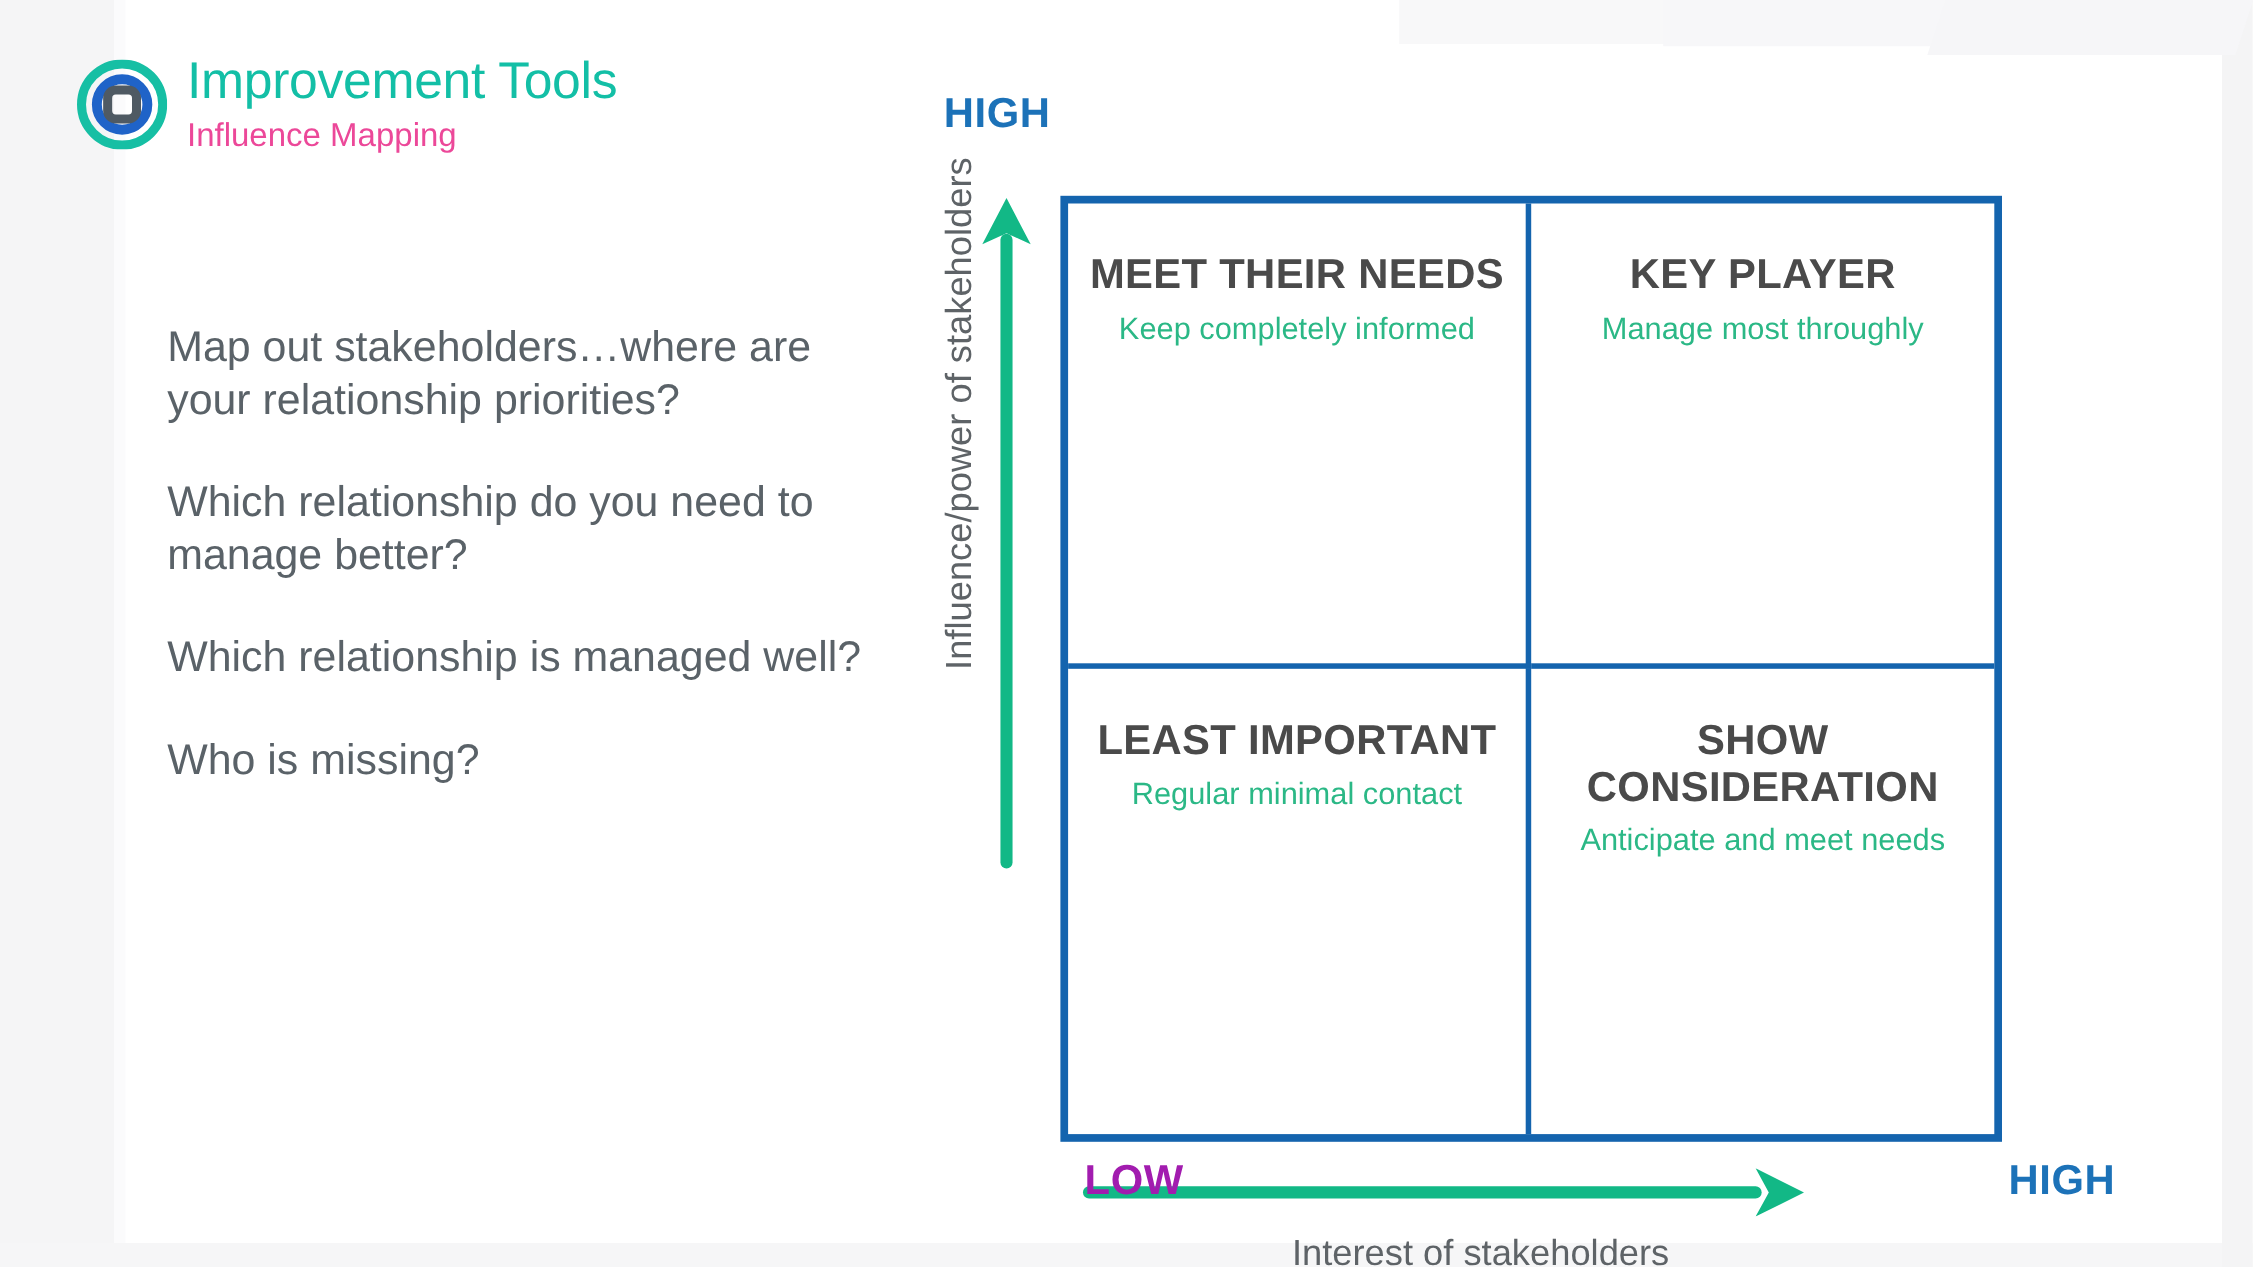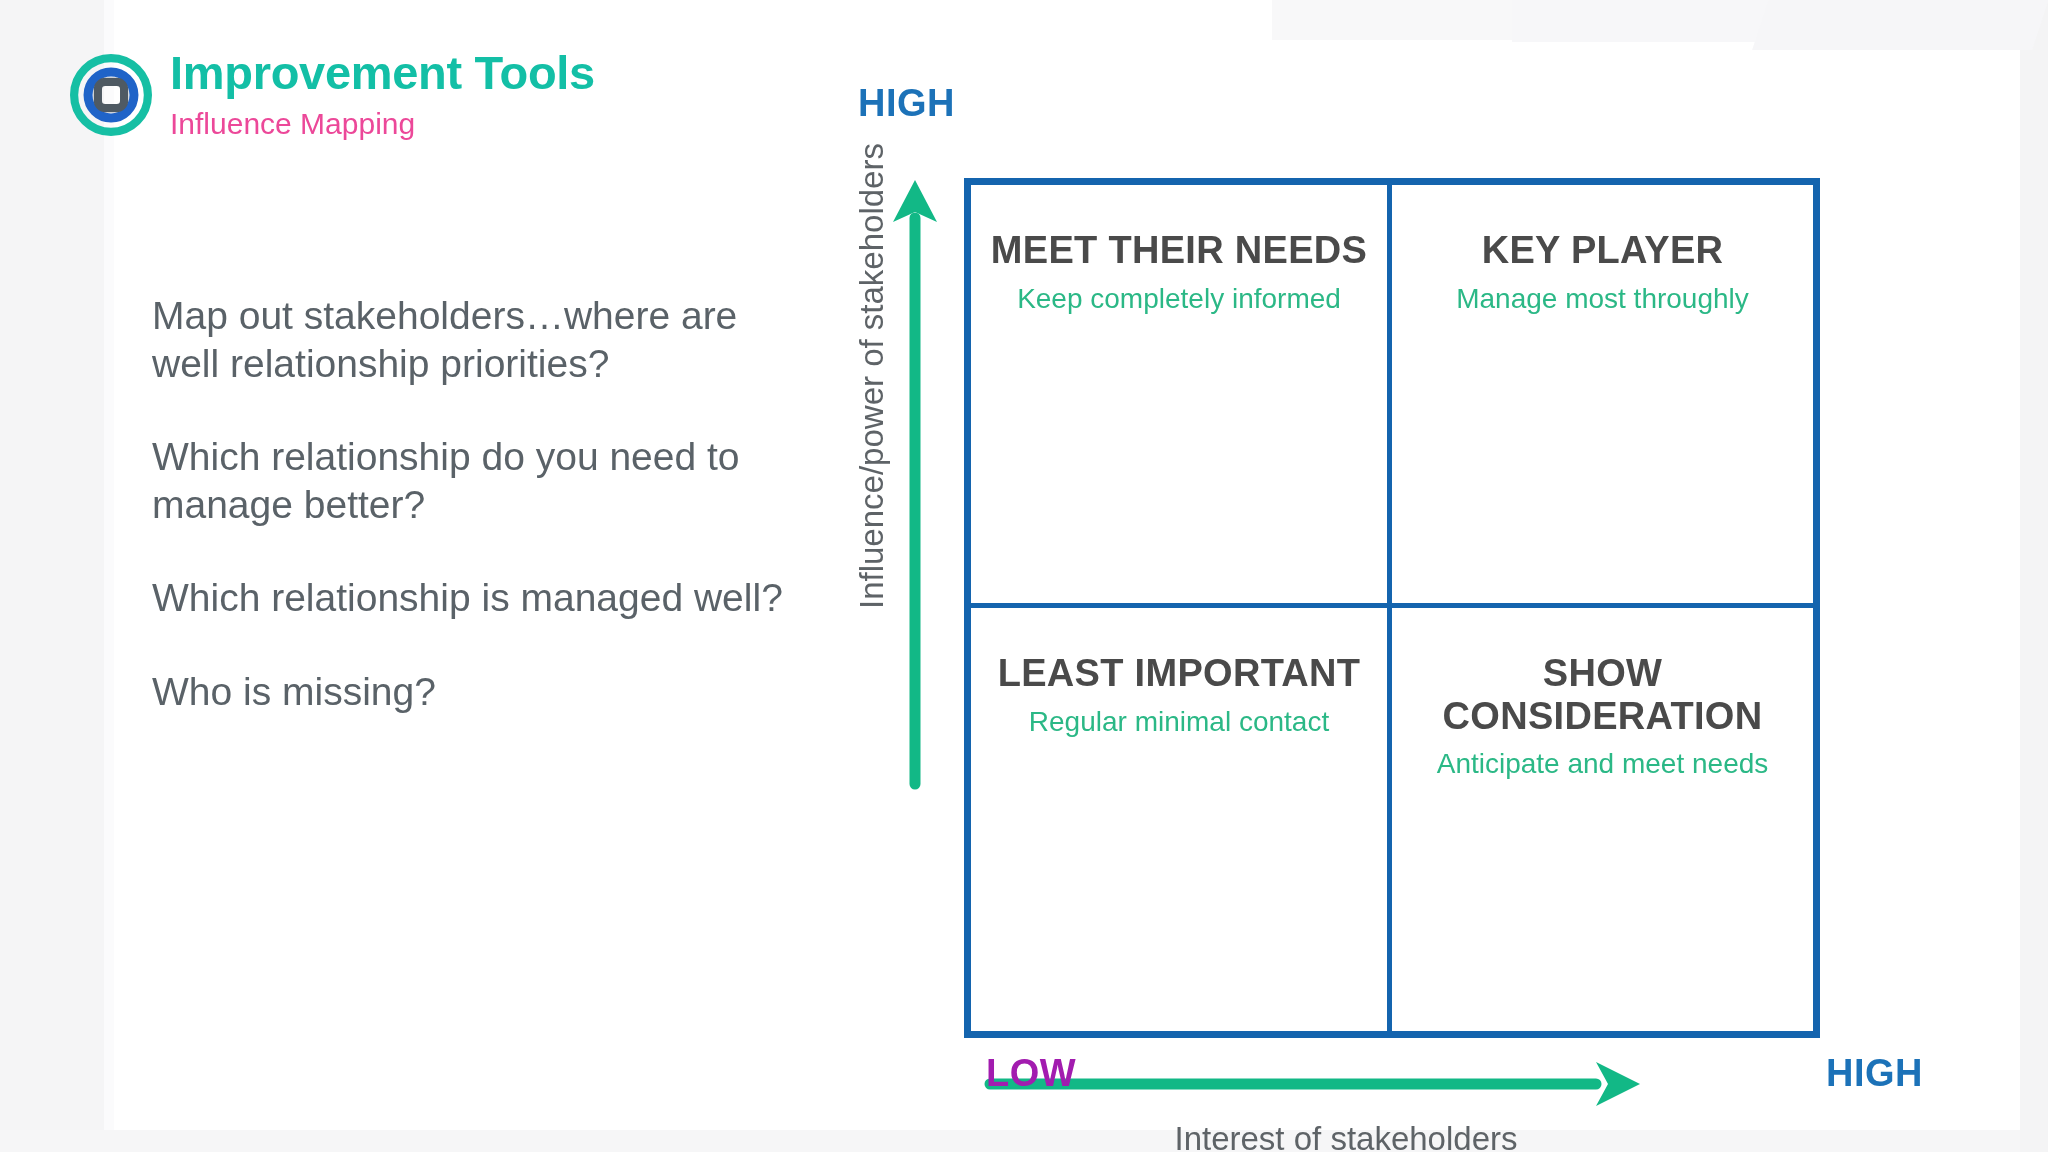--- a/index.html
+++ b/index.html
@@ -25,21 +25,21 @@
   #deco-tr-1 { left: 1272px; top: -60px; width: 300px; height: 100px; background:#f8f8f9; }
   #deco-tr-2 { left: 1512px; top: -70px; width: 290px; height: 112px; background:#f7f7f9; border-bottom-right-radius: 40px;}
   #deco-tr-3 { left: 1770px; top: -60px; width: 280px; height: 110px; background:#f6f6f8; transform: skewX(-18deg); }
 
   
   #header { position: absolute; left: 70px; top: 48px; display: flex; align-items: flex-start; }
   #brand-target-icon { width: 82px; height: 82px; flex: none; margin-top: 6px; }
   #header-text { margin-left: 18px; }
   #page-title {
     font-size: 47px;
-    font-weight: bold;
+    font-weight: normal;
     color: #13BFA6;
     letter-spacing: -0.3px;
     line-height: 1.05;
     white-space: nowrap;
   }
   #page-subtitle {
     font-size: 30px;
     color: #ec4899;
     margin-top: 10px;
     line-height: 1.1;
@@ -131,21 +131,21 @@
     <circle cx="50" cy="50" r="28" fill="none" stroke="#1F63C8" stroke-width="11"></circle>
     <rect x="34" y="34" width="32" height="32" rx="9" fill="none" stroke="#4F5A63" stroke-width="10"></rect>
   </svg>
   <div id="header-text">
     <div id="page-title">Improvement Tools</div>
     <div id="page-subtitle">Influence Mapping</div>
   </div>
 </div>
 
 <div id="body-copy">
-  <p class="body-para">Map out stakeholders…where are well relationship priorities?</p>
+  <p class="body-para">Map out stakeholders…where are your relationship priorities?</p>
   <p class="body-para">Which relationship do you need to manage better?</p>
   <p class="body-para">Which relationship is managed well?</p>
   <p class="body-para">Who is missing?</p>
 </div>
 
 <div id="matrix-figure">
 
   <div id="axis-label-high-top">HIGH</div>
 
   <div id="y-axis-title">Influence/power of stakeholders</div>

